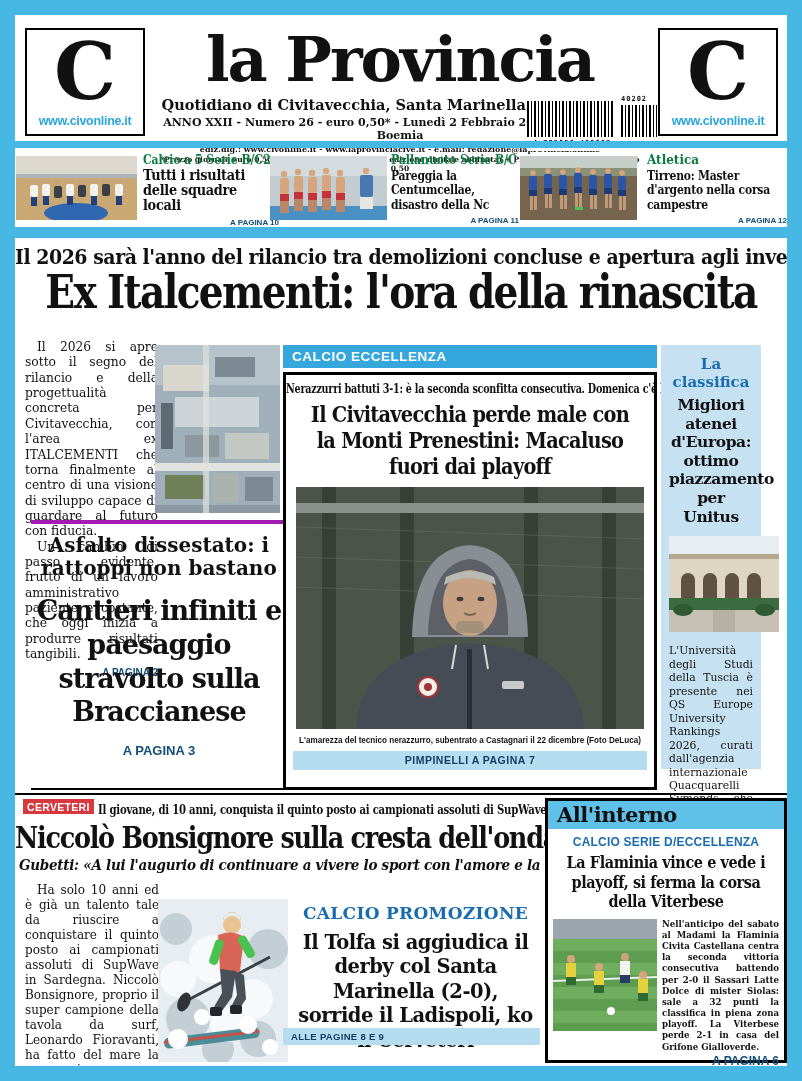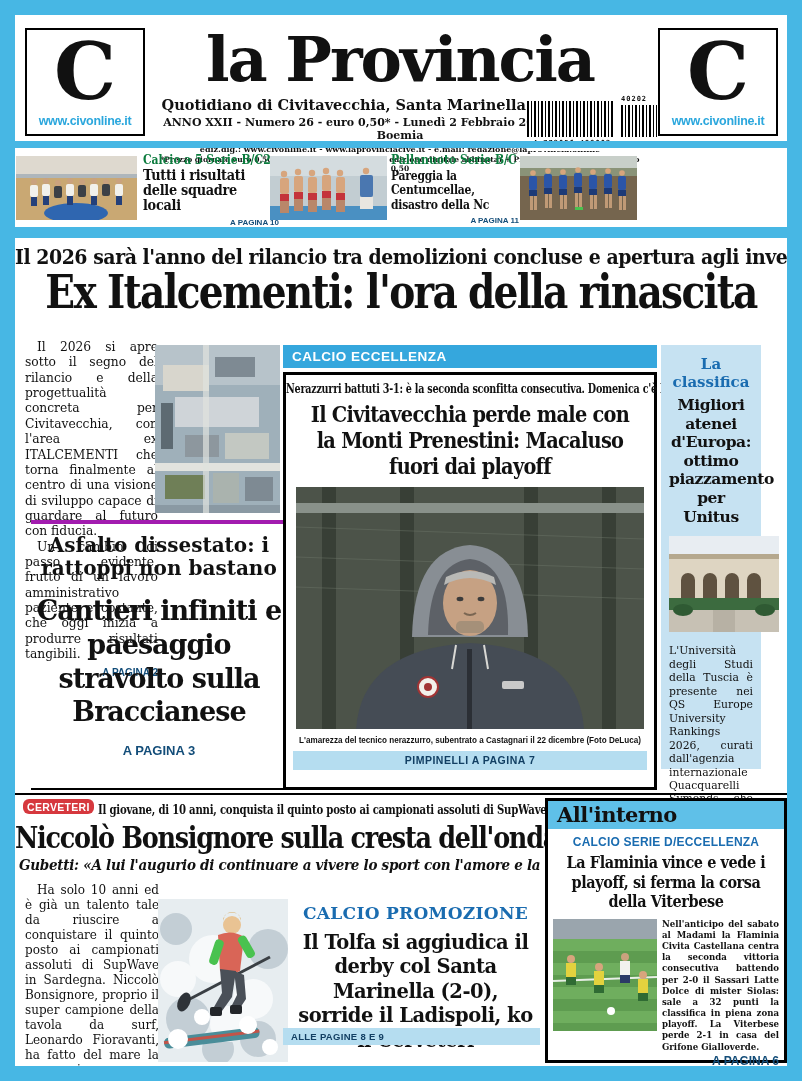--- a/index.html
+++ b/index.html
@@ -64,21 +64,21 @@
   .sb-cat{font:700 15px "DejaVu Serif",serif;color:#1a6cb0;}
   .sb-head{font:700 15.5px/1.2 "DejaVu Serif",serif;margin-top:5px;letter-spacing:-.4px;}
   .sb-body{font:10.8px/1.25 "DejaVu Serif",serif;text-align:justify;margin-top:8px;}
   .sidebar .pageref{font-size:9px;margin-top:2px;}
 
   .hr-black{background:#000;}
 
   
   .cerv-row{white-space:nowrap;}
   .cerv-label{display:inline-block;background:#d6383e;color:#fff;font:700 10.5px "Liberation Sans",sans-serif;
-              padding:2px 4px 1px;vertical-align:3px;letter-spacing:.3px;border-radius:6px;}
+              padding:2px 4px 1px;vertical-align:3px;letter-spacing:.3px;}
   .cerv-kick{display:inline-block;font:700 13.5px "DejaVu Serif",serif;letter-spacing:-.3px;margin-left:4px;
              width:133.3%;transform:scaleX(.75);transform-origin:0 0;}
   .surf-head{font:800 30px "DejaVu Serif",serif;text-align:center;letter-spacing:-1.5px;white-space:nowrap;}
   .surf-sub{font:italic 700 15px "DejaVu Serif",serif;text-align:center;white-space:nowrap;letter-spacing:-.3px;}
   .surf-body{font:12px/1.25 "DejaVu Serif",serif;}
 
   .promo{text-align:center;}
   .promo-cat{font:700 17px "DejaVu Serif",serif;color:#1a6cb0;letter-spacing:.3px;}
   .promo-head{font:800 19.5px/1.25 "DejaVu Serif",serif;letter-spacing:-.5px;margin-top:8px;}
   .promo-bar{background:#b5ddf0;color:#123f63;font:700 9.5px "Liberation Sans",sans-serif;
@@ -258,20 +258,25 @@
             <rect x="85" y="38" width="3" height="14"></rect>
             <rect x="89" y="38" width="3" height="14"></rect>
             <rect x="99" y="40" width="3" height="14"></rect>
             <rect x="103" y="40" width="3" height="14"></rect>
           </g>
       <g fill="#49c24f">
             <rect x="55" y="51" width="4" height="3"></rect>
             <rect x="59" y="51" width="4" height="3"></rect>
           </g>
     </svg>
+  </div>
+  <div class="abs" style="left:632px;top:139px;width:140px;">
+    <div class="t-cat">Atletica</div>
+    <div class="t-head sq80" style="font-size:13.5px">Tirreno: Master d'argento nella corsa campestre</div>
+    <div class="pageref">A PAGINA 12</div>
   </div>
 
   <div class="abs rule-cyan" style="left:0;top:212px;width:772px;height:11px;"></div>
 
   <div class="abs" style="left:0;top:229px;width:772px;">
     <div class="lead-kicker sq90">Il 2026 sarà l'anno del rilancio tra demolizioni concluse e apertura agli investitori</div>
   </div>
   <div class="abs" style="left:0;top:254px;width:772px;">
     <div class="lead-head sq85">Ex Italcementi: l'ora della rinascita</div>
   </div>

